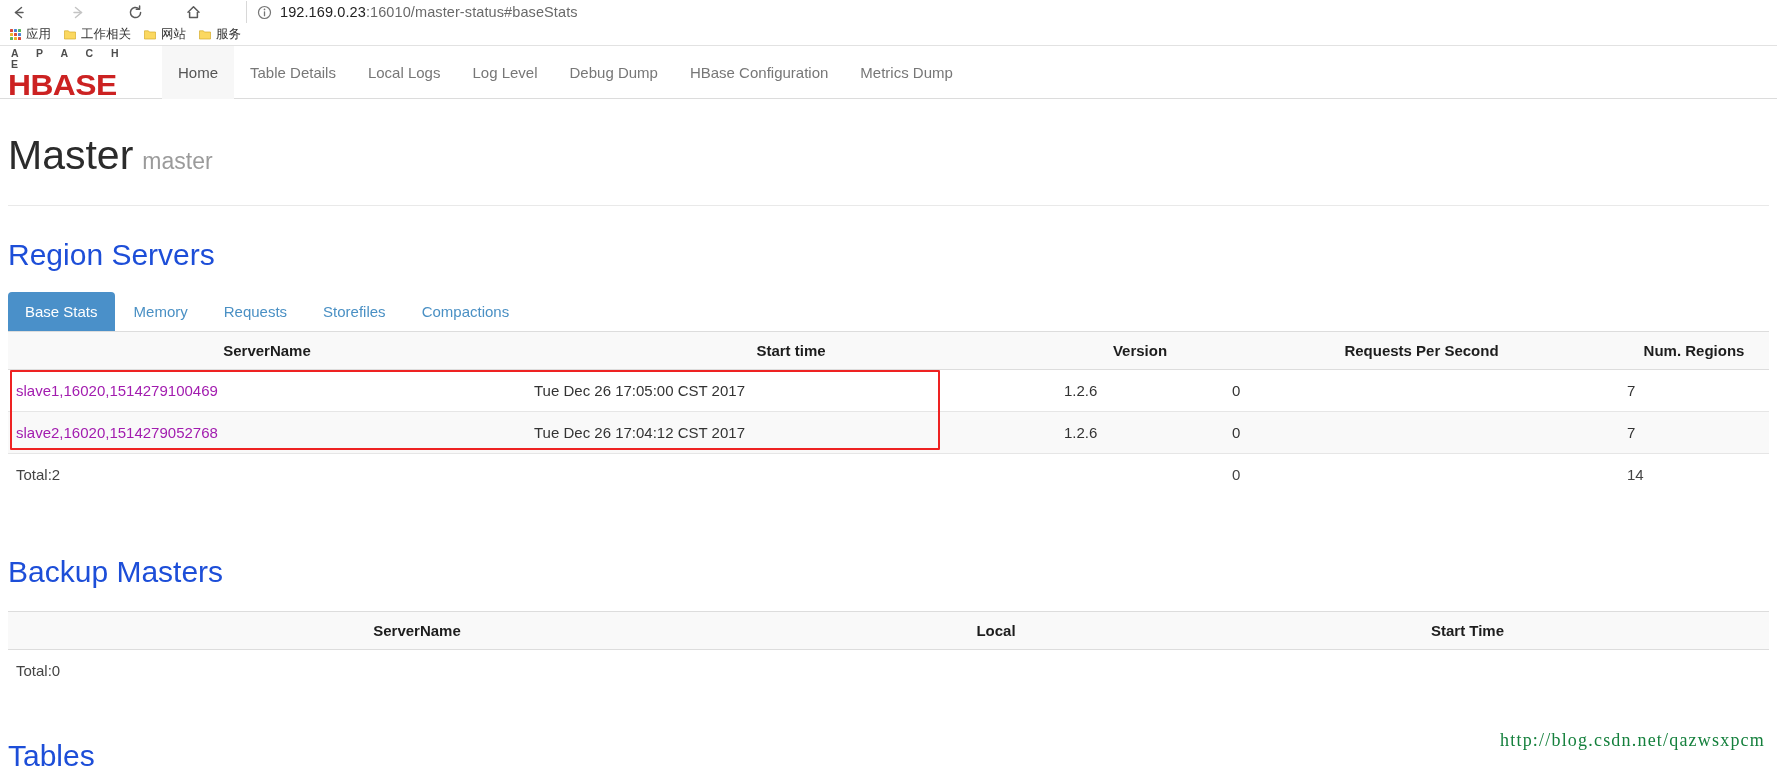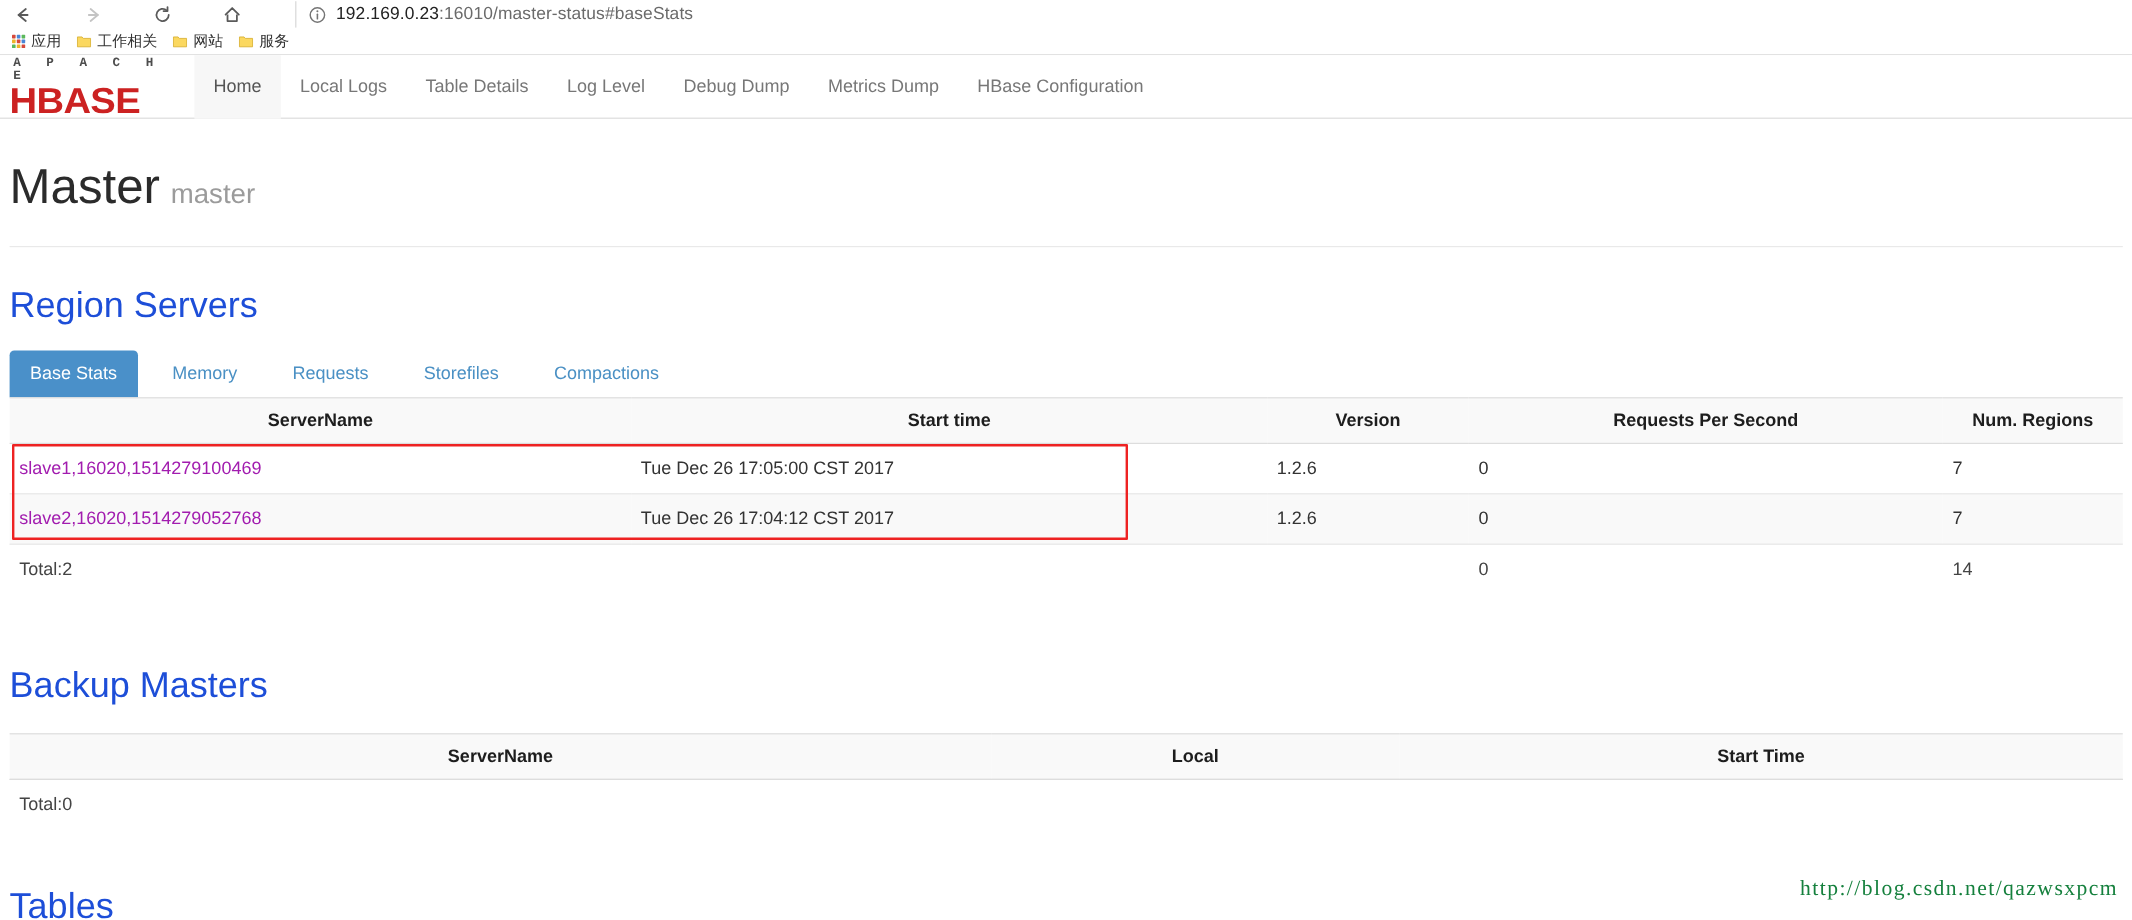--- a/index.html
+++ b/index.html
@@ -93,21 +93,21 @@
     padding-top: 2px;
     flex: 0 0 auto;
   }
   .brand-apache {
     font-size: 10.5px;
     letter-spacing: 7.5px;
     color: #4d4d4d;
     font-weight: 700;
     line-height: 11px;
     padding-left: 3px;
-    font-family: Liberation Mono, monospace;
+    font-family: Liberation Sans, sans-serif;
   }
   .brand-hbase {
     font-size: 30px;
     letter-spacing: -0.5px;
     color: #cc2222;
     font-weight: 700;
     line-height: 29px;
     font-family: "Liberation Sans", sans-serif;
     transform: scaleX(1.06);
     transform-origin: left center;
@@ -160,21 +160,21 @@
     color: #1d4ed8;
     margin: 32px 0 0 0;
     line-height: 34px;
   }
 
   
   .tabs {
     display: flex;
     align-items: center;
     margin-top: 20px;
-    gap: 12px;
+    gap: 2px;
   }
   .tab {
     font-size: 15px;
     color: #4a90c4;
     padding: 11px 17px;
     text-decoration: none;
     border-radius: 4px 4px 0 0;
     white-space: nowrap;
   }
   .tab.active {
@@ -325,26 +325,26 @@
   </div>
 </div>
 
 <div class="hbase-header">
   <div class="brand">
     <div class="brand-apache">A P A C H E</div>
     <div class="brand-hbase">HBASE</div>
   </div>
   <div class="nav-links">
     <a class="nav-link active" href="#">Home</a>
+    <a class="nav-link" href="#">Table Details</a>
     <a class="nav-link" href="#">Local Logs</a>
-    <a class="nav-link" href="#">Table Details</a>
     <a class="nav-link" href="#">Log Level</a>
     <a class="nav-link" href="#">Debug Dump</a>
+    <a class="nav-link" href="#">HBase Configuration</a>
     <a class="nav-link" href="#">Metrics Dump</a>
-    <a class="nav-link" href="#">HBase Configuration</a>
   </div>
 </div>
 
 <div class="page">
 
   <div class="page-title-wrap">
     <span class="page-title">Master</span><span class="page-subtitle">master</span>
   </div>
 
   <h2 class="section">Region Servers</h2>

